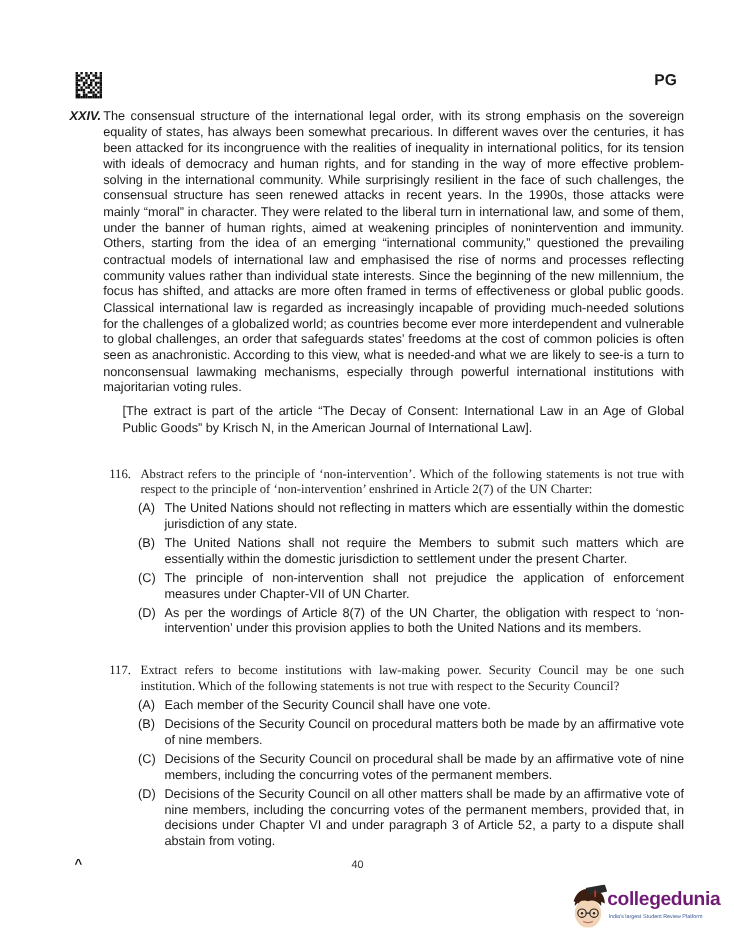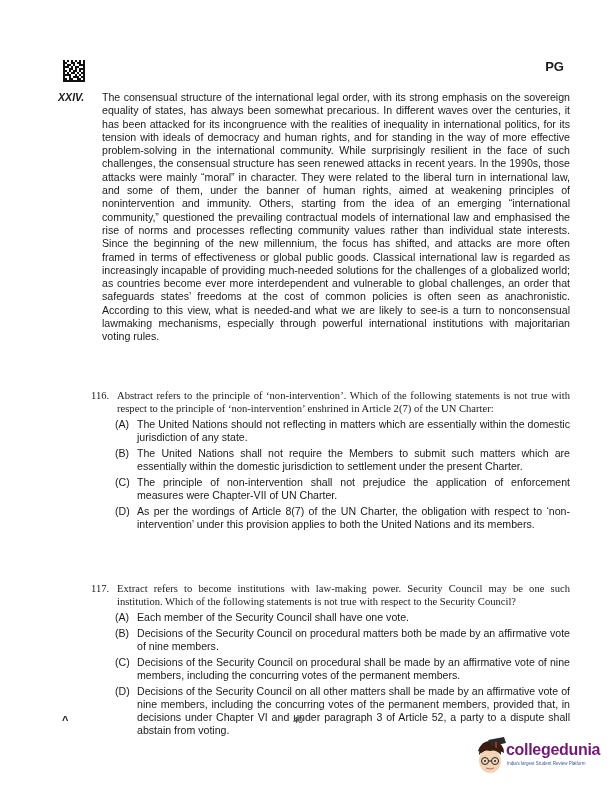--- a/index.html
+++ b/index.html
@@ -16,21 +16,21 @@
   .pg-label {
     position: absolute; right: 48px; top: 59px; font-size: 13px; font-weight: bold;
   }
   .passage {
     position: absolute; left: 58px; top: 91px; width: 512px;
   }
   .passage-num {
     position: absolute; left: 0; top: 0; font-weight: bold; font-size: 10.6px; font-style: italic;
   }
   .passage-body {
-    margin-left: 44px; font-size: 10.6px; line-height: 13.3px; text-align: justify;
+    margin-left: 28px; font-size: 10.6px; line-height: 13.3px; text-align: justify;
   }
   .citation {
     margin-left: 44px; margin-top: 7px; font-size: 10.6px; line-height: 13.3px; text-align: justify;
   }
   .question {
     position: absolute; left: 91px; width: 479px; font-size: 10.6px; line-height: 13px;
   }
   .q-stem { display: flex; font-family: Liberation Serif, serif; }
   .q-num { width: 26px; flex: none; }
   .q-text { flex: 1; text-align: justify; }
@@ -175,46 +175,47 @@
     <span class="b"></span>
     <span class="b"></span>
     <span class="b"></span>
     <span class="b"></span>
   </div>
 <div class="pg-label">PG</div>
 
 <div class="passage">
   <div class="passage-num">XXIV.</div>
   <div class="passage-body">The consensual structure of the international legal order, with its strong emphasis on the sovereign equality of states, has always been somewhat precarious. In different waves over the centuries, it has been attacked for its incongruence with the realities of inequality in international politics, for its tension with ideals of democracy and human rights, and for standing in the way of more effective problem-solving in the international community. While surprisingly resilient in the face of such challenges, the consensual structure has seen renewed attacks in recent years. In the 1990s, those attacks were mainly “moral” in character. They were related to the liberal turn in international law, and some of them, under the banner of human rights, aimed at weakening principles of nonintervention and immunity. Others, starting from the idea of an emerging “international community,” questioned the prevailing contractual models of international law and emphasised the rise of norms and processes reflecting community values rather than individual state interests. Since the beginning of the new millennium, the focus has shifted, and attacks are more often framed in terms of effectiveness or global public goods. Classical international law is regarded as increasingly incapable of providing much-needed solutions for the challenges of a globalized world; as countries become ever more interdependent and vulnerable to global challenges, an order that safeguards states’ freedoms at the cost of common policies is often seen as anachronistic. According to this view, what is needed-and what we are likely to see-is a turn to nonconsensual lawmaking mechanisms, especially through powerful international institutions with majoritarian voting rules.</div>
+  <div class="citation">[The extract is part of the article “The Decay of Consent: International Law in an Age of Global Public Goods” by Krisch N, in the American Journal of International Law].</div>
 </div>
 
 <div class="question" style="top:389px;">
   <div class="q-stem">
     <div class="q-num">116.</div>
     <div class="q-text">Abstract refers to the principle of ‘non-intervention’. Which of the following statements is not true with respect to the principle of ‘non-intervention’ enshrined in Article 2(7) of the UN Charter:</div>
   </div>
   <div class="opt">
     <div class="opt-label">(A)</div>
     <div class="opt-text">The United Nations should not reflecting in matters which are essentially within the domestic jurisdiction of any state.</div>
   </div>
   <div class="opt">
     <div class="opt-label">(B)</div>
     <div class="opt-text">The United Nations shall not require the Members to submit such matters which are essentially within the domestic jurisdiction to settlement under the present Charter.</div>
   </div>
   <div class="opt">
     <div class="opt-label">(C)</div>
-    <div class="opt-text">The principle of non-intervention shall not prejudice the application of enforcement measures were Chapter-VII of UN Charter.</div>
+    <div class="opt-text">The principle of non-intervention shall not prejudice the application of enforcement measures under Chapter-VII of UN Charter.</div>
   </div>
   <div class="opt">
     <div class="opt-label">(D)</div>
     <div class="opt-text">As per the wordings of Article 8(7) of the UN Charter, the obligation with respect to ‘non-intervention’ under this provision applies to both the United Nations and its members.</div>
   </div>
 </div>
 
-<div class="question" style="top:582px;">
+<div class="question" style="top:553px;">
   <div class="q-stem">
     <div class="q-num">117.</div>
     <div class="q-text">Extract refers to become institutions with law-making power. Security Council may be one such institution. Which of the following statements is not true with respect to the Security Council?</div>
   </div>
   <div class="opt">
     <div class="opt-label">(A)</div>
     <div class="opt-text">Each member of the Security Council shall have one vote.</div>
   </div>
   <div class="opt">
     <div class="opt-label">(B)</div>

